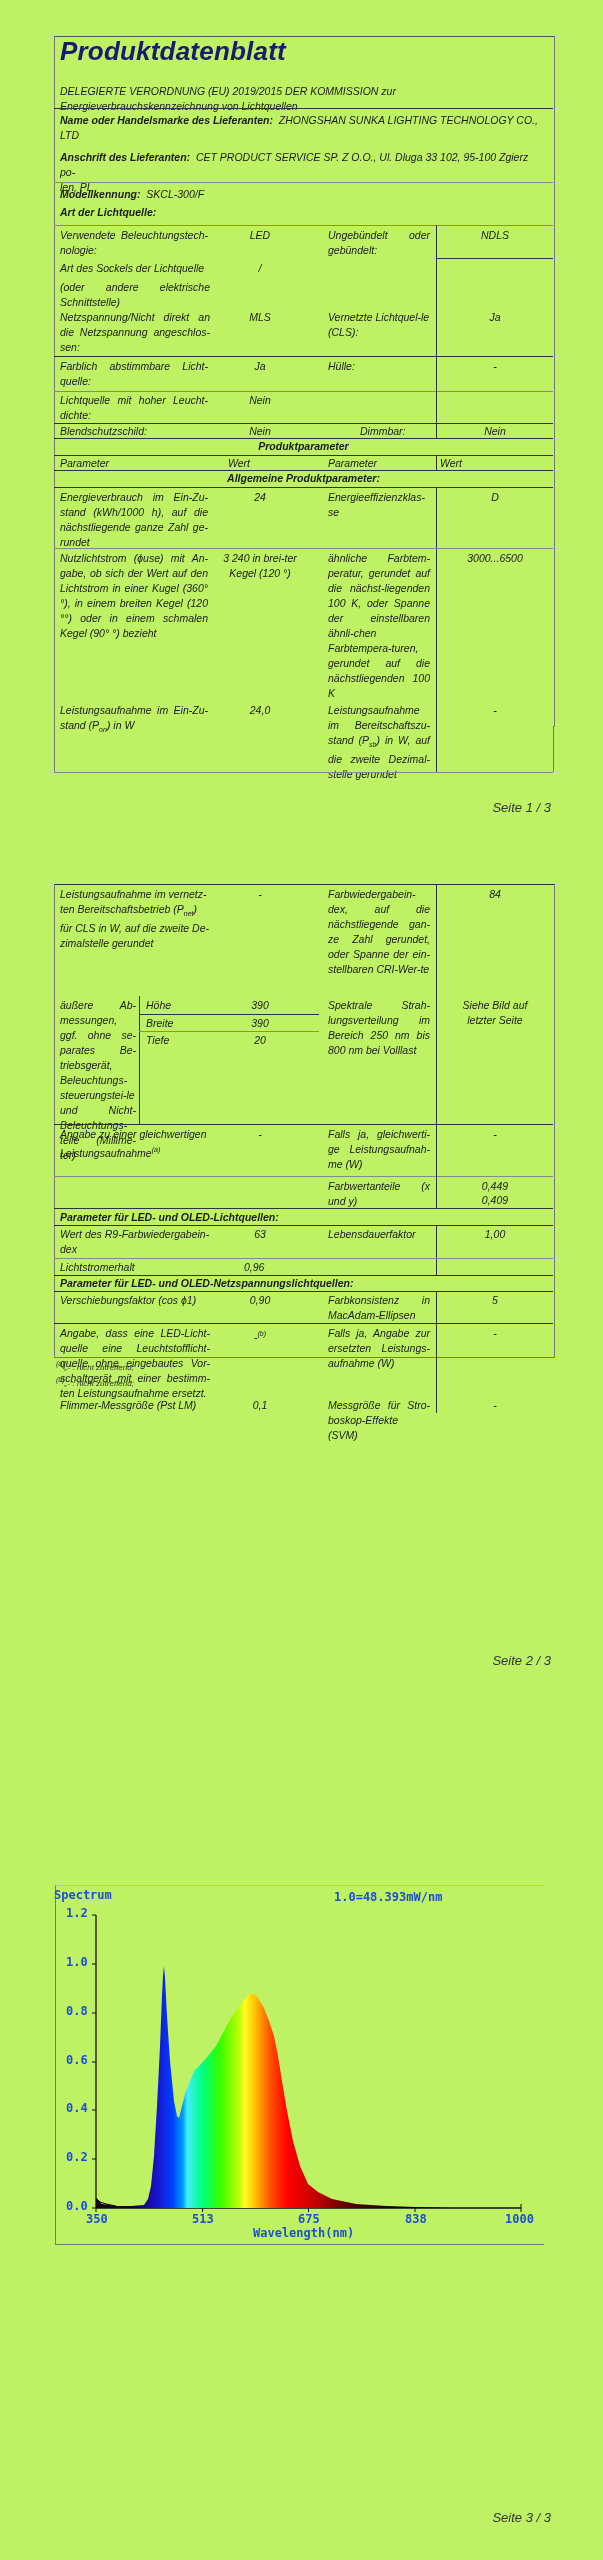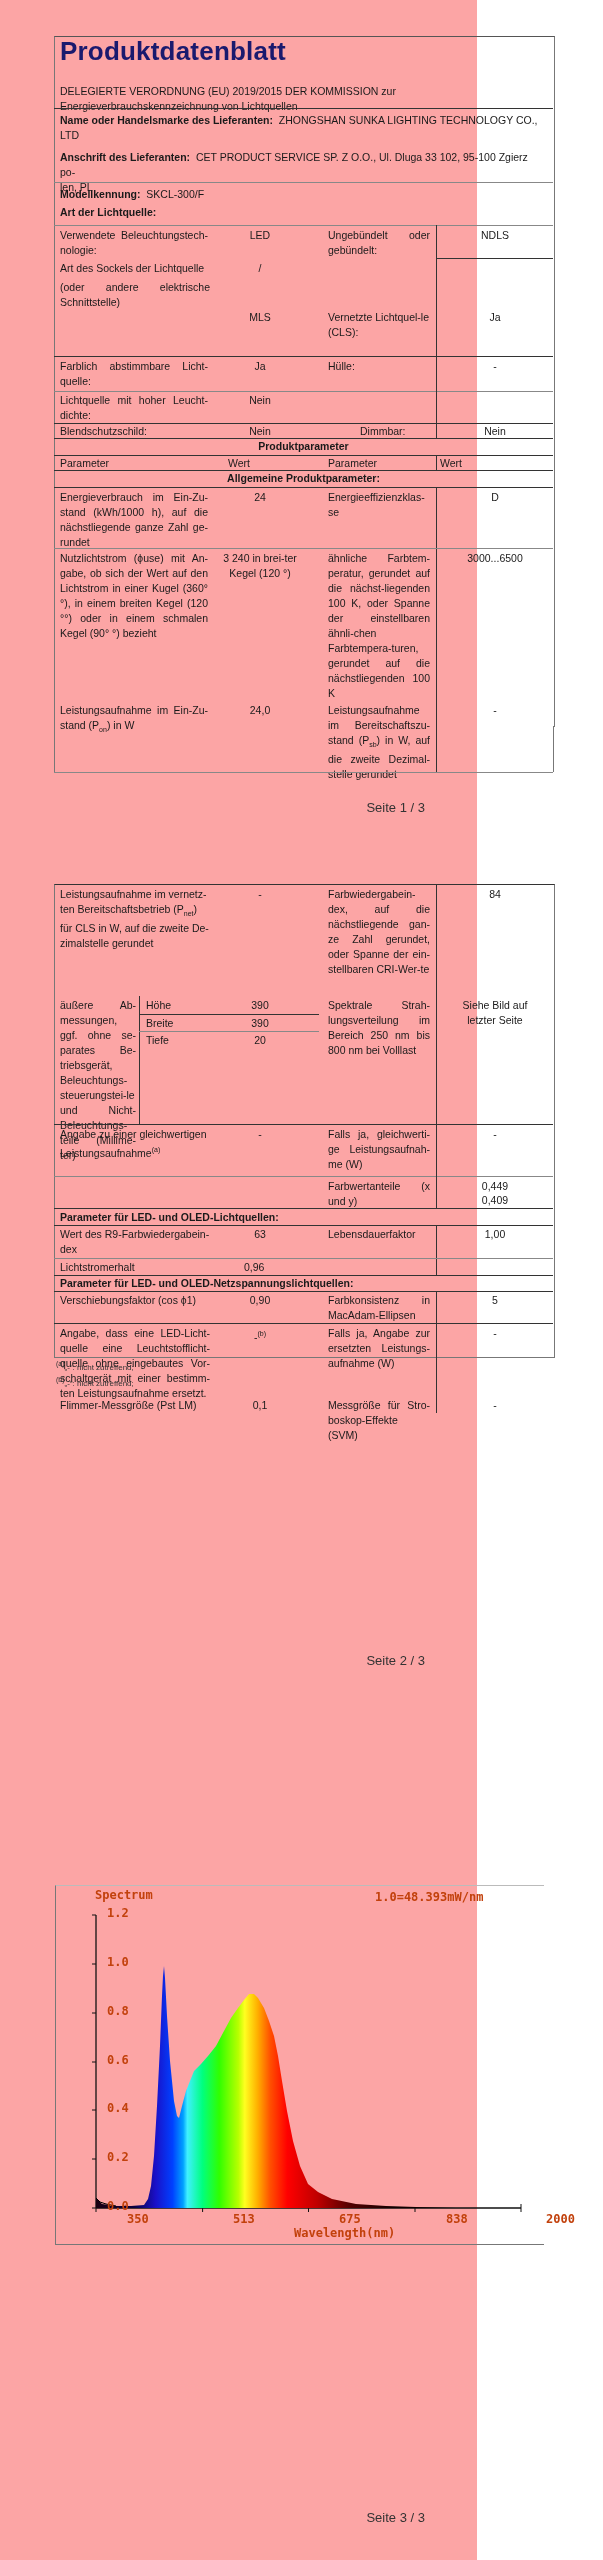--- a/index.html
+++ b/index.html
@@ -1,34 +1,34 @@
 <!DOCTYPE html>
 <html><head>
 <meta charset="utf-8">
 <style>
   html, body { margin:0; padding:0; background:#ffffff; }
   body { width:603px; height:2560px; position:relative; overflow:hidden;
          font-family:"Liberation Sans", sans-serif; color:#1a1a1a; font-size:10.5px; }
-  .page { position:absolute; left:0; width:477px; background:#fca5a5; }
+  .page { position:absolute; left:0; width:603px; background:#bef264;font-style:italic; }
   .frame { position:absolute; left:54px; width:499px; border-left:1px solid #777; border-right:1px solid #777; }
   .title { position:absolute; left:60px; top:36px; font-size:26px; font-weight:bold; color:#1a1a6e; letter-spacing:0.2px; }
   .txt { position:absolute; line-height:15px; }
   .b { font-weight:bold; }
   .hline { position:absolute; left:54px; width:499px; height:1px; background:#333; }
   .hline.grey { background:#888; }
   .vline { position:absolute; width:1px; background:#333; }
   .c { text-align:center; }
   .j { text-align:justify; }
   sub, sup { font-size:7px; }
   .footer { position:absolute; right:52px; font-size:13px; color:#333; }
   .footnote { position:absolute; left:56px; font-size:8px; color:#333; }
   
   .chart-frame { position:absolute; left:55px; top:1885px; width:488px; height:358px;
                  border-left:1px solid #777; border-bottom:1px solid #777; border-top:1px solid #bbb; }
-  .mono { font-family:"DejaVu Sans Mono", monospace; font-weight:bold; font-size:12px; color:#c2410c; position:absolute;margin-left:41px; }
+  .mono { font-family:"DejaVu Sans Mono", monospace; font-weight:bold; font-size:12px; color:#1d4ed8; position:absolute; }
 </style>
 </head>
 <body>
 
 <div class="page" style="top:0; height:860px;">
   <div class="frame" style="top:36px; height:690px; border-top:1px solid #555;"></div>
 
   <div class="title">Produktdatenblatt</div>
   <div class="txt" style="left:60px; top:84px; width:480px;">
     <div>DELEGIERTE VERORDNUNG (EU) 2019/2015 DER KOMMISSION zur</div>
@@ -60,20 +60,21 @@
   <div class="txt j" style="left:328px; top:228px; width:102px;">Ungebündelt oder gebündelt:</div>
   <div class="txt c" style="left:437px; top:228px; width:116px;">NDLS</div>
   <div class="hline" style="top:258px; left:436px; width:117px;"></div>
 
   <div class="txt" style="left:60px; top:261px; width:150px;">
     <div>Art des Sockels der Lichtquelle</div>
     <div class="j" style="margin-top:4px;">(oder andere elektrische Schnittstelle)</div>
   </div>
   <div class="txt c" style="left:210px; top:261px; width:100px;">/</div>
 
+  <div class="txt j" style="left:60px; top:310px; width:150px;">Netzspannung/Nicht direkt an die Netzspannung angeschlos-sen:</div>
   <div class="txt c" style="left:210px; top:310px; width:100px;">MLS</div>
   <div class="txt" style="left:328px; top:310px; width:102px;">Vernetzte Lichtquel-le (CLS):</div>
   <div class="txt c" style="left:437px; top:310px; width:116px;">Ja</div>
   <div class="hline" style="top:356px;"></div>
 
   <div class="txt j" style="left:60px; top:359px; width:148px;">Farblich abstimmbare Licht-quelle:</div>
   <div class="txt c" style="left:210px; top:359px; width:100px;">Ja</div>
   <div class="txt" style="left:328px; top:359px;">Hülle:</div>
   <div class="txt c" style="left:437px; top:359px; width:116px;">-</div>
   <div class="hline grey" style="top:391px;"></div>
@@ -279,15 +280,15 @@
   <div class="mono" style="left:10px; top:118px;">0.8</div>
   <div class="mono" style="left:10px; top:167px;">0.6</div>
   <div class="mono" style="left:10px; top:215px;">0.4</div>
   <div class="mono" style="left:10px; top:264px;">0.2</div>
   <div class="mono" style="left:10px; top:313px;">0.0</div>
 
   <div class="mono" style="left:30px; top:326px;">350</div>
   <div class="mono" style="left:136px; top:326px;">513</div>
   <div class="mono" style="left:242px; top:326px;">675</div>
   <div class="mono" style="left:349px; top:326px;">838</div>
-  <div class="mono" style="left:449px; top:326px;">2000</div>
+  <div class="mono" style="left:449px; top:326px;">1000</div>
   <div class="mono" style="left:197px; top:340px;">Wavelength(nm)</div>
 </div>
 
 </body></html>

